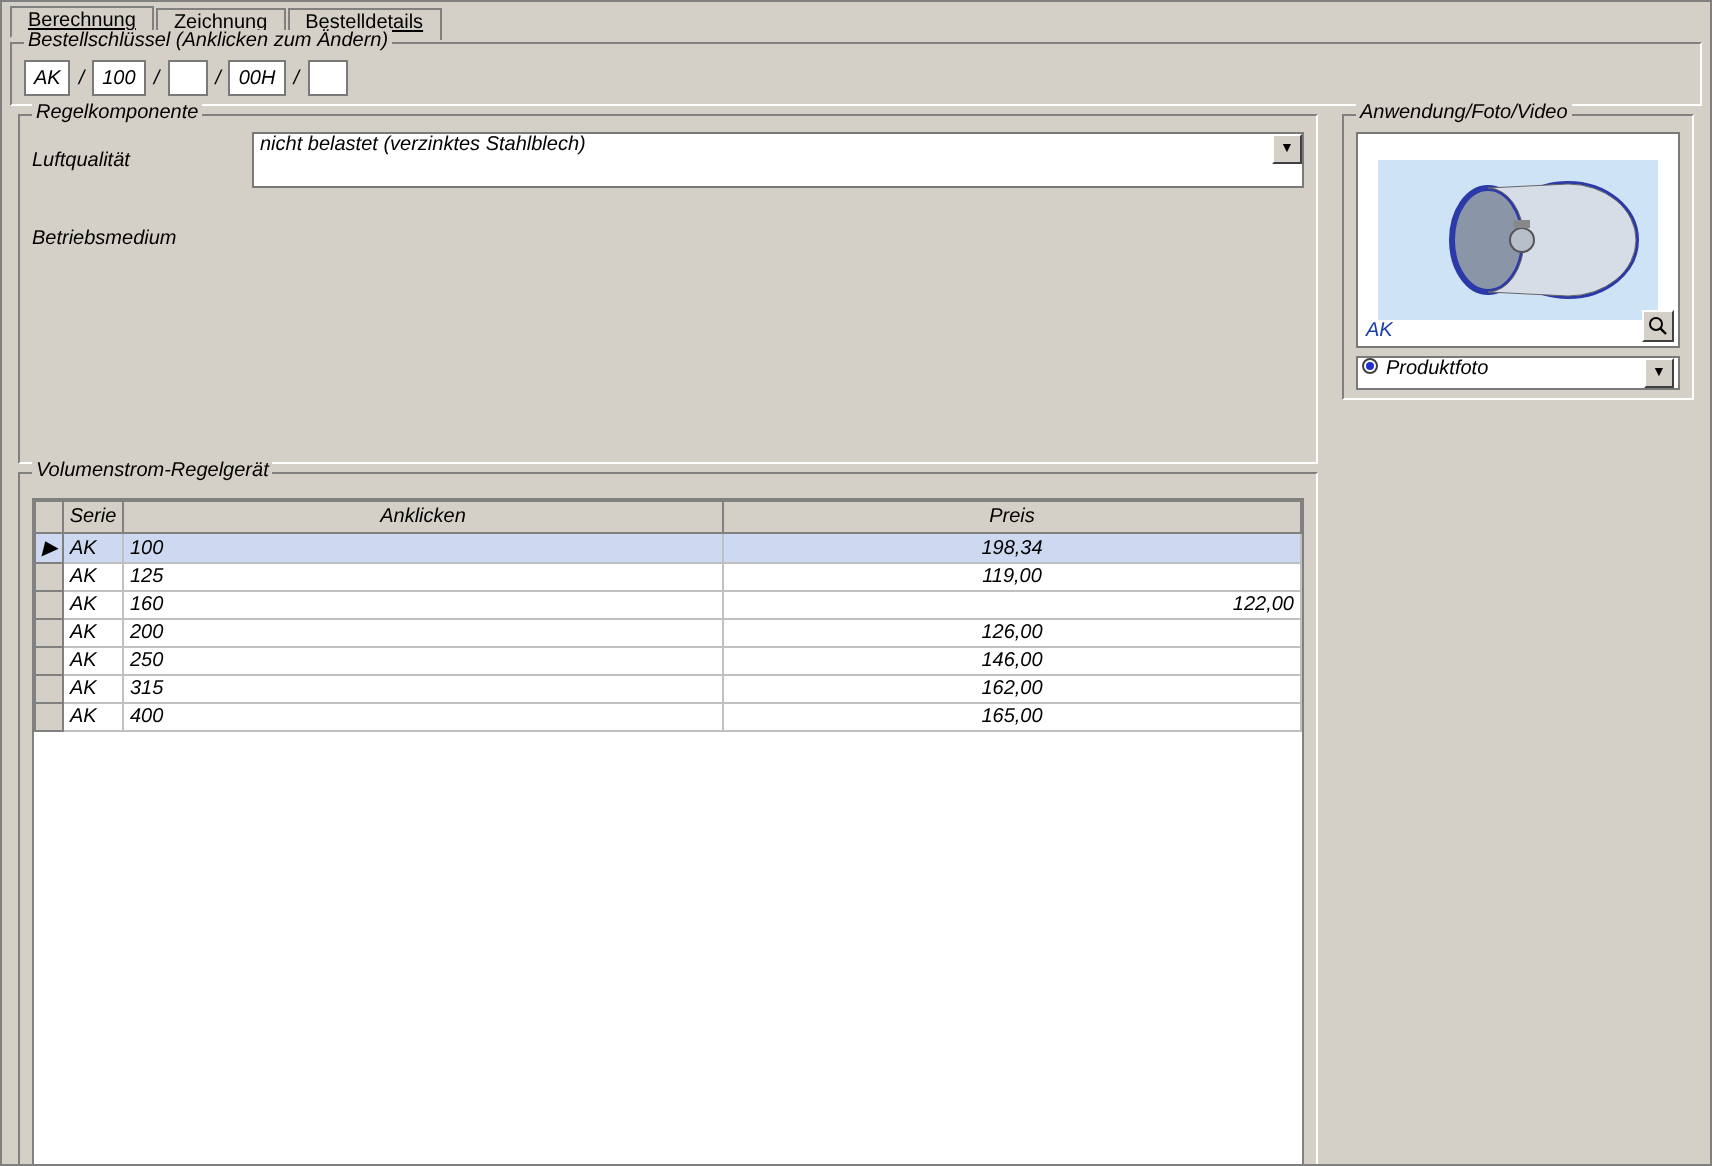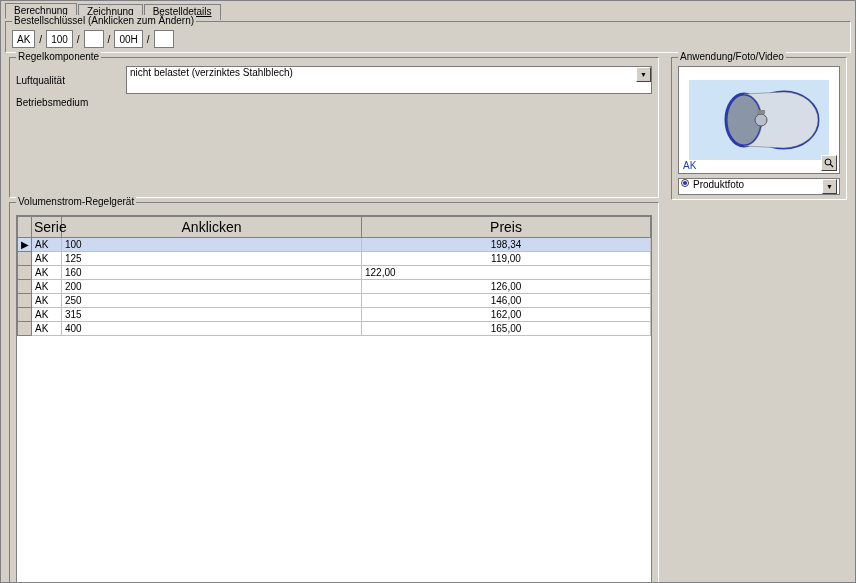--- a/index.html
+++ b/index.html
@@ -35,20 +35,21 @@
     border-bottom: 1px solid #d4d0c8;
     top: 0;
   }
   .fieldset-inset{
     border:1px solid #808080;
     border-right-color:#fff;
     border-bottom-color:#fff;
     margin:2px 4px;
     padding:8px 6px 4px 6px;
     position:relative;
+    font-style:italic;
   }
   .legend {
     position: absolute;
     top: -7px;
     left: 6px;
     background: #d4d0c8;
     padding: 0 2px;
     font-size: 10px;
   }
   .order-key-row {
@@ -69,21 +70,21 @@
   .main-row {
     display: flex;
     gap: 4px;
     margin: 0 4px;
   }
   .left-col { flex: 1; display:flex; flex-direction:column; }
   .right-col { width: 184px; }
   .form-row {
     display: flex;
     align-items: center;
-    margin-bottom: 3px;
+    margin-bottom: 20px;
   }
   .form-label {
     width: 110px;
   }
   .dropdown {
     flex: 1;
     display: flex;
     background: #fff;
     border: 1px solid #7a7a7a;
     height: 28px;
@@ -154,21 +155,21 @@
     height:370px;
     margin-top:4px;
     overflow:auto;
   }
   table{ border-collapse:collapse; width:100%; table-layout:fixed;}
   th{
     background:#d4d0c8;
     border:1px solid #808080;
     font-weight:normal;
     padding:2px;
-    font-size:14px;
+    font-size:10px;
   }
   td{
     border:1px solid #c0c0c0;
     padding:1px 3px;
     font-size:10px;
     height:13px;
   }
   .col-marker{width:14px;background:#d4d0c8;border:1px solid #808080;}
   .row-selected td{ background:#cdd9f0; }
   .row-marker{
@@ -247,21 +248,21 @@
               <tr>
                 <td class="row-marker"></td>
                 <td>AK</td>
                 <td>125</td>
                 <td style="text-align:center">119,00</td>
               </tr>
               <tr>
                 <td class="row-marker"></td>
                 <td>AK</td>
                 <td>160</td>
-                <td style="text-align:left">122,00</td>
+                <td style="text-align:right">122,00</td>
               </tr>
               <tr>
                 <td class="row-marker"></td>
                 <td>AK</td>
                 <td>200</td>
                 <td style="text-align:center">126,00</td>
               </tr>
               <tr>
                 <td class="row-marker"></td>
                 <td>AK</td>

